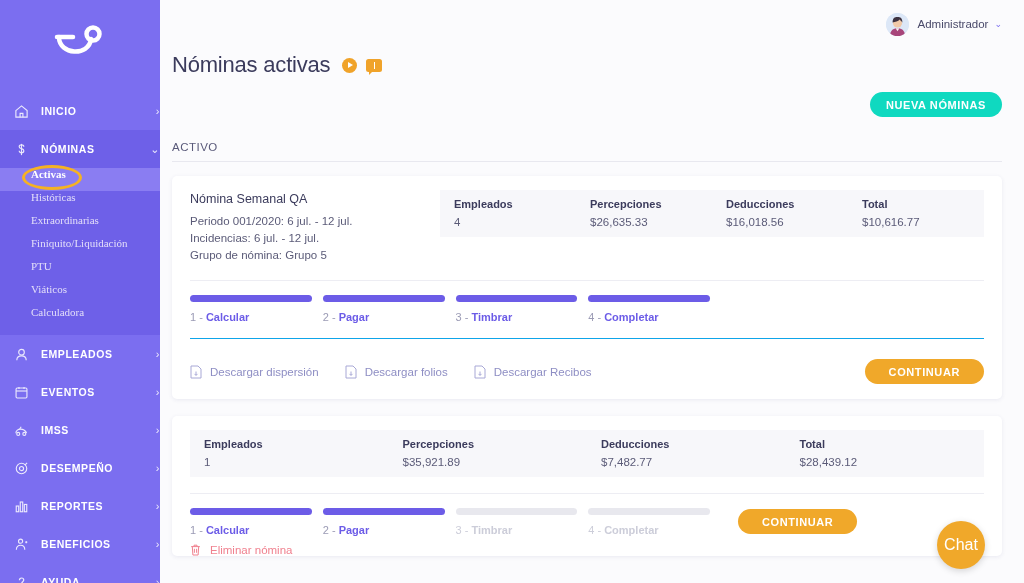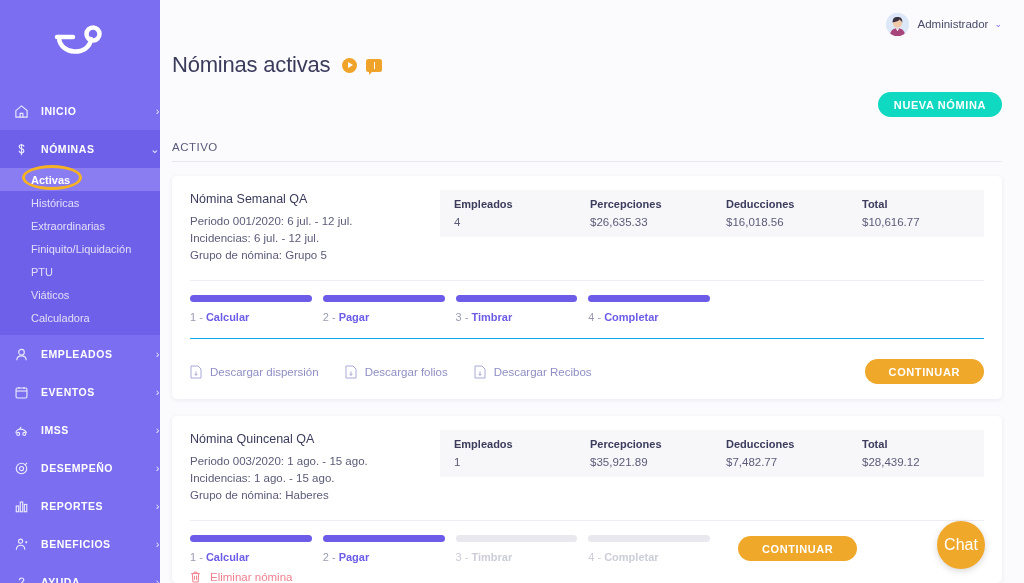--- a/index.html
+++ b/index.html
@@ -47,26 +47,27 @@
   .nav-item .lbl { flex: 1 1 auto; white-space: nowrap; }
   .nav-item .chev {
     font-size: 11px; opacity: .85; font-weight: normal;
     line-height: 1;
   }
   .nav-item.open { background: #6e60e8; }
 
   .submenu { background: #6e60e8; padding-bottom: 6px; }
   .sub-item {
     height: 23px;
-    display: flex; align-items: center;
+    display: flex; 
     padding-left: 31px;
     color: #e3def9;
     font-size: 11px;
     cursor: pointer;
     position: relative;
+    font-family: Liberation Serif, serif;
   }
   .sub-item.active {
     background: #8a7df2;
     color: #ffffff;
     font-weight: bold;
   }
 
   
   .annot-ellipse {
     position: absolute;
@@ -435,21 +436,21 @@
       <h1 class="page-title">Nóminas activas</h1>
       <div class="title-icons">
         <span class="ic-play"></span>
         <span class="ic-bubble">
             <i></i>
           </span>
       </div>
     </div>
 
     <div class="new-btn-row">
-      <button class="btn-new">NUEVA NÓMINA</button>
+      <button class="btn-new">NUEVA NÓMINAS</button>
     </div>
 
     <div class="section-label">ACTIVO</div>
     <div class="section-rule"></div>
 
     <div class="cards">
 
       <div class="card">
         <div class="card-top">
           <div class="card-meta">
@@ -531,26 +532,20 @@
                 </svg>
             </span>
             <span>Descargar Recibos</span>
           </div>
           <button class="btn-continue">CONTINUAR</button>
         </div>
       </div>
 
       <div class="card">
         <div class="card-top">
-          <div class="card-meta">
-            <div class="card-name">Nómina Quincenal QA</div>
-            <div class="card-line">Periodo 003/2020: 1 ago. - 15 ago.</div>
-            <div class="card-line">Incidencias: 1 ago. - 15 ago.</div>
-            <div class="card-line">Grupo de nómina: Haberes</div>
-          </div>
           <div class="stats">
             <div class="stat">
               <div class="stat-h">Empleados</div>
               <div class="stat-v">1</div>
             </div>
             <div class="stat">
               <div class="stat-h">Percepciones</div>
               <div class="stat-v">$35,921.89</div>
             </div>
             <div class="stat">

